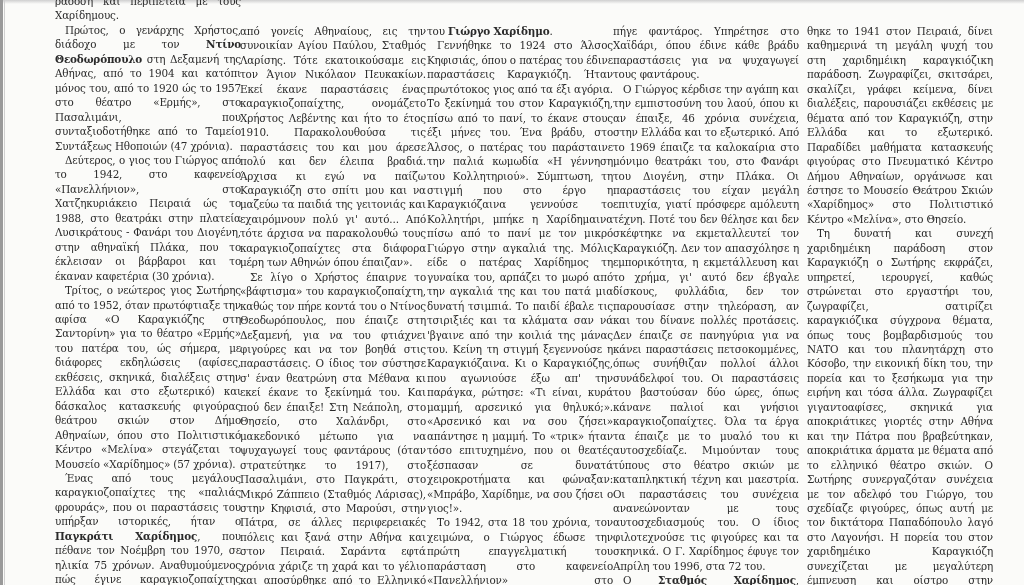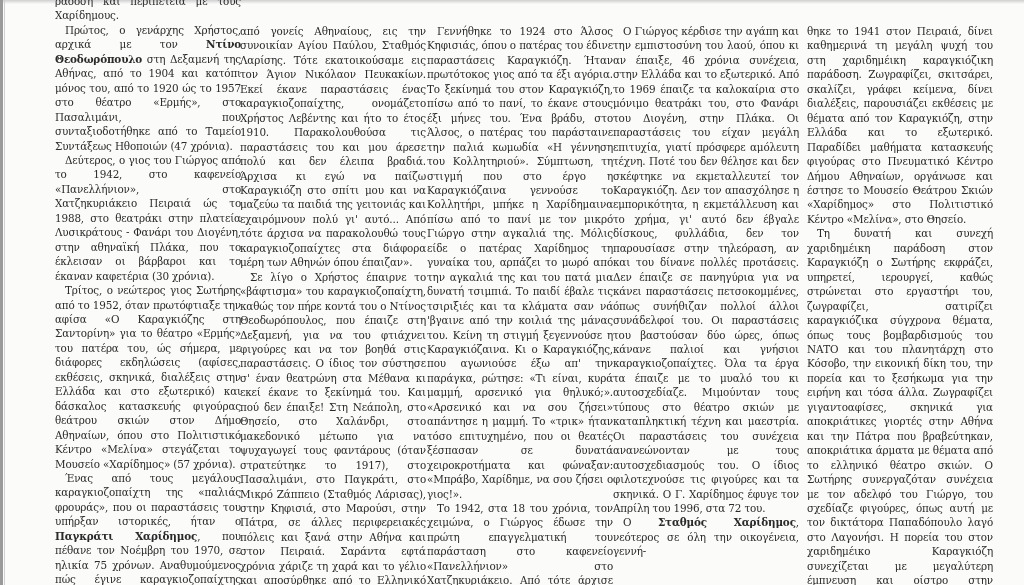--- a/index.html
+++ b/index.html
@@ -45,33 +45,35 @@
 </style>
 </head>
 <body>
 
 <div class="top-shadow"></div>
 <div class="left-edge"></div>
 <div class="left-edge2"></div>
 
 <div class="col" id="c1">
     <p><span>ράδοση και περιπέτεια με τους Χαρίδημους.</span></p>
-    <p class="indent"><span>Πρώτος, ο γενάρχης Χρήστος, αρχικά με τον </span><b>Ντίνο Θεοδωρόπουλο</b><span> στη Δεξαμενή της Αθήνας, από το 1904 και κατόπι μόνος του, από το 1920 ώς το 1957 στο θέατρο «Ερμής», στο Πασαλιμάνι, που συνταξιοδοτήθηκε από το Ταμείο Συντάξεως Ηθοποιών (47 χρόνια).</span></p>
+    <p class="indent"><span>Πρώτος, ο γενάρχης Χρήστος, διάδοχο με τον </span><b>Ντίνο Θεοδωρόπουλο</b><span> στη Δεξαμενή της Αθήνας, από το 1904 και κατόπι μόνος του, από το 1920 ώς το 1957 στο θέατρο «Ερμής», στο Πασαλιμάνι, που συνταξιοδοτήθηκε από το Ταμείο Συντάξεως Ηθοποιών (47 χρόνια).</span></p>
     <p class="indent"><span>Δεύτερος, ο γιος του Γιώργος από το 1942, στο καφενείο «Πανελλήνιον», στο Χατζηκυριάκειο Πειραιά ώς το 1988, στο θεατράκι στην πλατεία Λυσικράτους - Φανάρι του Διογένη, στην αθηναϊκή Πλάκα, που το έκλεισαν οι βάρβαροι και το έκαναν καφετέρια (30 χρόνια).</span></p>
     <p class="indent"><span>Τρίτος, ο νεώτερος γιος Σωτήρης από το 1952, όταν πρωτόφτιαξε την αφίσα «Ο Καραγκιόζης στη Σαντορίνη» για το θέατρο «Ερμής» του πατέρα του, ώς σήμερα, με διάφορες εκδηλώσεις (αφίσες, εκθέσεις, σκηνικά, διαλέξεις στην Ελλάδα και στο εξωτερικό) και δάσκαλος κατασκευής φιγούρας θεάτρου σκιών στον Δήμο Αθηναίων, όπου στο Πολιτιστικό Κέντρο «Μελίνα» στεγάζεται το Μουσείο «Χαρίδημος» (57 χρόνια).</span></p>
-    <p class="indent"><span>Ένας από τους μεγάλους καραγκιοζοπαίχτη της «παλιάς φρουράς», που οι παραστάσεις του υπήρξαν ιστορικές, ήταν ο </span><b>Παγκράτι Χαρίδημος</b><span>, που πέθανε τον Νοέμβρη του 1970, σε ηλικία 75 χρόνων. Αναθυμούμενος πώς έγινε καραγκιοζοπαίχτης διηγείται: «Εγεννήθην το 1895 εις Αθήνας,</span></p>
+    <p class="indent"><span>Ένας από τους μεγάλους καραγκιοζοπαίχτες της «παλιάς φρουράς», που οι παραστάσεις του υπήρξαν ιστορικές, ήταν ο </span><b>Παγκράτι Χαρίδημος</b><span>, που πέθανε τον Νοέμβρη του 1970, σε ηλικία 75 χρόνων. Αναθυμούμενος πώς έγινε καραγκιοζοπαίχτης διηγείται: «Εγεννήθην το 1895 εις Αθήνας,</span></p>
   </div>
 <div class="col" id="c2">
     <p><span>από γονείς Αθηναίους, εις την συνοικίαν Αγίου Παύλου, Σταθμός Λαρίσης. Τότε εκατοικούσαμε εις τον Άγιον Νικόλαον Πευκακίων. Εκεί έκανε παραστάσεις ένας καραγκιοζοπαίχτης, ονομάζετο Χρήστος Λεβέντης και ήτο το έτος 1910. Παρακολουθούσα τις παραστάσεις του και μου άρεσε πολύ και δεν έλειπα βραδιά. Άρχισα κι εγώ να παίζω Καραγκιόζη στο σπίτι μου και να μαζεύω τα παιδιά της γειτονιάς και εχαιρόμνουν πολύ γι' αυτό... Από τότε άρχισα να παρακολουθώ τους καραγκιοζοπαίχτες στα διάφορα μέρη των Αθηνών όπου έπαιζαν».</span></p>
     <p class="indent"><span>Σε λίγο ο Χρήστος έπαιρνε το «βάφτισμα» του καραγκιοζοπαίχτη, καθώς τον πήρε κοντά του ο Ντίνος Θεοδωρόπουλος, που έπαιζε στη Δεξαμενή, για να του φτιάχνει φιγούρες και να τον βοηθά στις παραστάσεις. Ο ίδιος τον σύστησε σ' έναν θεατρώνη στα Μέθανα κι εκεί έκανε το ξεκίνημά του. Και πού δεν έπαιξε! Στη Νεάπολη, στο Θησείο, στο Χαλάνδρι, στο μακεδονικό μέτωπο για να ψυχαγωγεί τους φαντάρους (όταν στρατεύτηκε το 1917), στο Πασαλιμάνι, στο Παγκράτι, στο Μικρό Ζάππειο (Σταθμός Λάρισας), στην Κηφισιά, στο Μαρούσι, στην Πάτρα, σε άλλες περιφερειακές πόλεις και ξανά στην Αθήνα και στον Πειραιά. Σαράντα εφτά χρόνια χάριζε τη χαρά και το γέλιο και αποσύρθηκε από το Ελληνικό Θέατρο Σκιών για να αφήσει στη θέση του, άξιο διάδοχο, τον γιο</span></p>
   </div>
 <div class="col" id="c3">
+    <p><span>του </span><b>Γιώργο Χαρίδημο</b><span>.</span></p>
     <p class="indent"><span>Γεννήθηκε το 1924 στο Άλσος Κηφισιάς, όπου ο πατέρας του έδινε παραστάσεις Καραγκιόζη. Ήταν πρωτότοκος γιος από τα έξι αγόρια. Το ξεκίνημά του στον Καραγκιόζη, πίσω από το πανί, το έκανε στους έξι μήνες του. Ένα βράδυ, στο Άλσος, ο πατέρας του παράσταινε την παλιά κωμωδία «Η γέννηση του Κολλητηριού». Σύμπτωση, τη στιγμή που στο έργο η Καραγκιόζαινα γεννούσε το Κολλητήρι, μπήκε η Χαρίδημαινα πίσω από το πανί με τον μικρό Γιώργο στην αγκαλιά της. Μόλις είδε ο πατέρας Χαρίδημος τη γυναίκα του, αρπάζει το μωρό από την αγκαλιά της και του πατά μια δυνατή τσιμπιά. Το παιδί έβαλε τις τσιριξιές και τα κλάματα σαν νά 'βγαινε από την κοιλιά της μάνας του. Κείνη τη στιγμή ξεγεννούσε η Καραγκιόζαινα. Κι ο Καραγκιόζης, που αγωνιούσε έξω απ' την παράγκα, ρώτησε: «Τι είναι, κυρά μαμμή, αρσενικό για θηλυκό;». «Αρσενικό και να σου ζήσει» απάντησε η μαμμή. Το «τρικ» ήταν τόσο επιτυχημένο, που οι θεατές ξέσπασαν σε δυνατά χειροκροτήματα και φώναξαν: «Μπράβο, Χαρίδημε, να σου ζήσει ο γιος!».</span></p>
     <p class="indent"><span>Το 1942, στα 18 του χρόνια, τον χειμώνα, ο Γιώργος έδωσε την πρώτη επαγγελματική του παράσταση στο καφενείο «Πανελλήνιον» στο Χατζηκυριάκειο. Από τότε άρχισε τη συνεχή και γόνιμη επαγγελματική του σταδιοδρομία. Το 1946</span></p>
   </div>
 <div class="col" id="c4">
+    <p><span>πήγε φαντάρος. Υπηρέτησε στο Χαϊδάρι, όπου έδινε κάθε βράδυ παραστάσεις για να ψυχαγωγεί τους φαντάρους.</span></p>
     <p class="indent"><span>Ο Γιώργος κέρδισε την αγάπη και την εμπιστοσύνη του λαού, όπου κι αν έπαιξε, 46 χρόνια συνέχεια, στην Ελλάδα και το εξωτερικό. Από το 1969 έπαιζε τα καλοκαίρια στο μόνιμο θεατράκι του, στο Φανάρι του Διογένη, στην Πλάκα. Οι παραστάσεις του είχαν μεγάλη επιτυχία, γιατί πρόσφερε αμόλευτη τέχνη. Ποτέ του δεν θέλησε και δεν σκέφτηκε να εκμεταλλευτεί τον Καραγκιόζη. Δεν τον απασχόλησε η εμπορικότητα, η εκμετάλλευση και το χρήμα, γι' αυτό δεν έβγαλε δίσκους, φυλλάδια, δεν τον παρουσίασε στην τηλεόραση, αν και του δίνανε πολλές προτάσεις. Δεν έπαιζε σε πανηγύρια για να κάνει παραστάσεις πετσοκομμένες, όπως συνήθιζαν πολλοί άλλοι συνάδελφοί του. Οι παραστάσεις του βαστούσαν δύο ώρες, όπως κάνανε παλιοί και γνήσιοι καραγκιοζοπαίχτες. Όλα τα έργα τα έπαιζε με το μυαλό του κι αυτοσχεδίαζε. Μιμούνταν τους τύπους στο θέατρο σκιών με καταπληκτική τέχνη και μαεστρία. Οι παραστάσεις του συνέχεια ανανεώνονταν με τους αυτοσχεδιασμούς του. Ο ίδιος φιλοτεχνούσε τις φιγούρες και τα σκηνικά. Ο Γ. Χαρίδημος έφυγε τον Απρίλη του 1996, στα 72 του.</span></p>
     <p class="indent"><span>Ο </span><b>Σταθμός Χαρίδημος</b><span>, νεότερος σε όλη την οικογένεια, γεννή-</span></p>
   </div>
 <div class="col" id="c5">
     <p><span>θηκε το 1941 στον Πειραιά, δίνει καθημερινά τη μεγάλη ψυχή του στη χαριδημέικη καραγκιόζικη παράδοση. Ζωγραφίζει, σκιτσάρει, σκαλίζει, γράφει κείμενα, δίνει διαλέξεις, παρουσιάζει εκθέσεις με θέματα από τον Καραγκιόζη, στην Ελλάδα και το εξωτερικό. Παραδίδει μαθήματα κατασκευής φιγούρας στο Πνευματικό Κέντρο Δήμου Αθηναίων, οργάνωσε και έστησε το Μουσείο Θεάτρου Σκιών «Χαρίδημος» στο Πολιτιστικό Κέντρο «Μελίνα», στο Θησείο.</span></p>
     <p class="indent"><span>Τη δυνατή και συνεχή χαριδημέικη παράδοση στον Καραγκιόζη ο Σωτήρης εκφράζει, υπηρετεί, ιερουργεί, καθώς στρώνεται στο εργαστήρι του, ζωγραφίζει, σατιρίζει καραγκιόζικα σύγχρονα θέματα, όπως τους βομβαρδισμούς του ΝΑΤΟ και του πλανητάρχη στο Κόσοβο, την εικονική δίκη του, την πορεία και το ξεσήκωμα για την ειρήνη και τόσα άλλα. Ζωγραφίζει γιγαντοαφίσες, σκηνικά για αποκριάτικες γιορτές στην Αθήνα και την Πάτρα που βραβεύτηκαν, αποκριάτικα άρματα με θέματα από το ελληνικό θέατρο σκιών. Ο Σωτήρης συνεργαζόταν συνέχεια με τον αδελφό του Γιώργο, του σχεδίαζε φιγούρες, όπως αυτή με τον δικτάτορα Παπαδόπουλο λαγό στο Λαγονήσι. Η πορεία του στον χαριδημέικο Καραγκιόζη συνεχίζεται με μεγαλύτερη έμπνευση και οίστρο στην καλλιτεχνική δημιουργία.</span></p>
   </div>
 
 </body></html>

